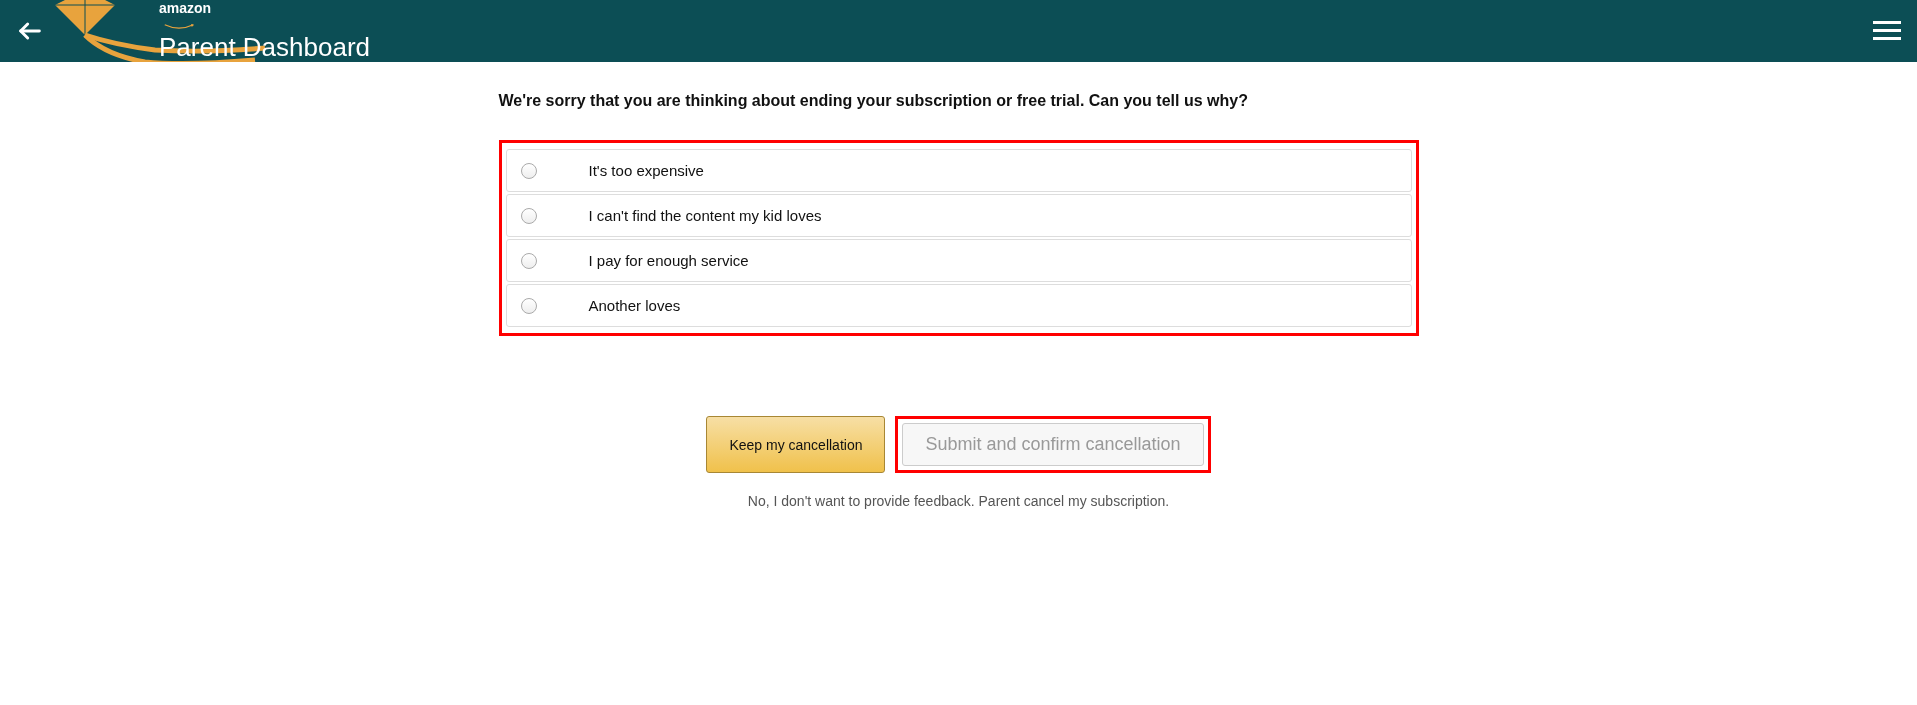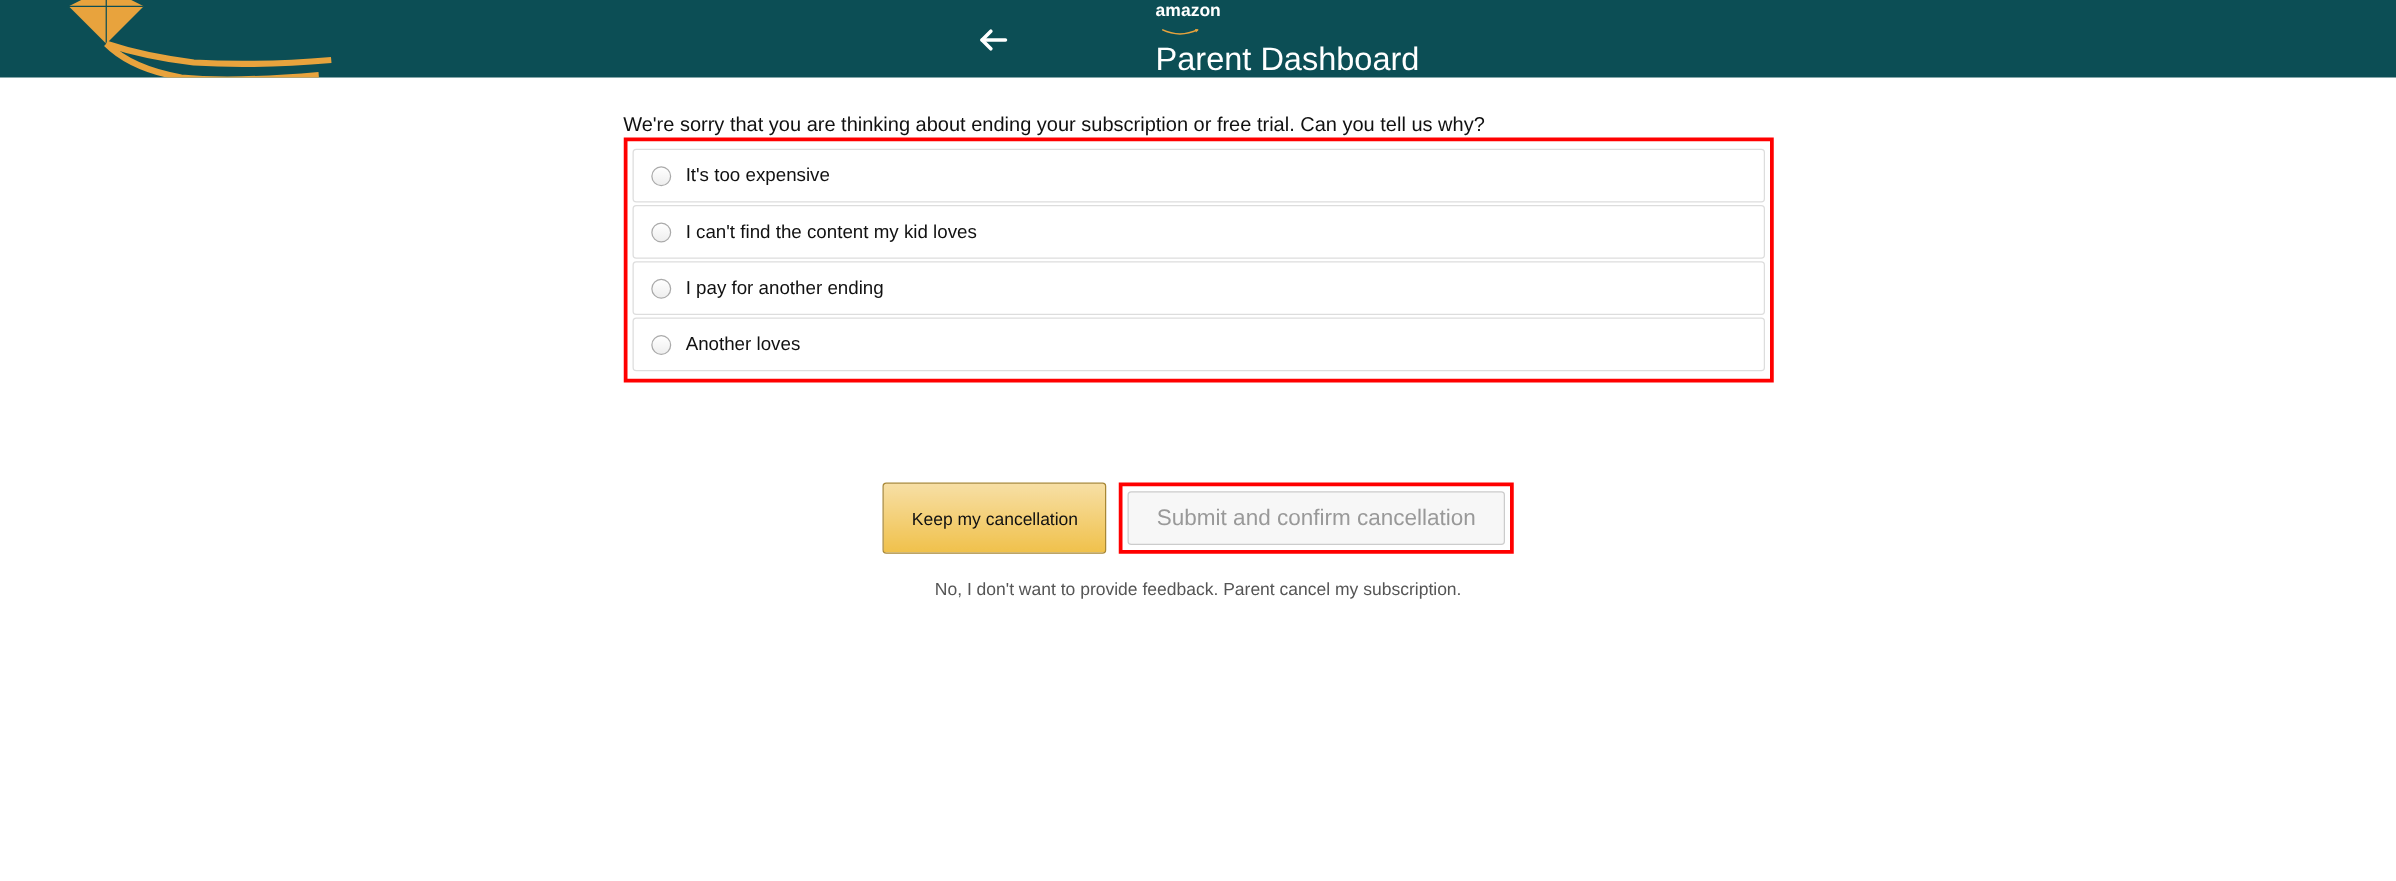--- a/index.html
+++ b/index.html
@@ -14,21 +14,20 @@
     }
     .header {
       background: #0c4e55;
       height: 62px;
       display: flex;
       align-items: center;
       justify-content: space-between;
       padding: 0 16px;
       position: relative;
       overflow: hidden;
-      flex-direction: column;
     }
     .header-left {
       display: flex;
       align-items: center;
       gap: 20px;
       z-index: 2;
     }
     .back-arrow {
       color: #fff;
       cursor: pointer;
@@ -69,36 +68,38 @@
       align-items: center;
     }
     .content {
       max-width: 1000px;
       margin: 0 auto;
       padding: 30px 40px;
     }
     .prompt-text {
       font-size: 16px;
       color: #111;
-      font-weight: normal;
+      font-weight: bold;
+      margin-bottom: 30px;
     }
     .radio-group {
       border: 3px solid #ff0000;
       padding: 6px 4px;
       margin-bottom: 80px;
     }
     .radio-option {
       display: flex;
       align-items: center;
       padding: 12px 14px;
       border: 1px solid #ddd;
       border-radius: 3px;
       margin-bottom: 2px;
       cursor: pointer;
       background: #fff;
+      gap: 40px;
     }
     .radio-option:last-child {
       margin-bottom: 0;
     }
     .radio-circle {
       width: 16px;
       height: 16px;
       border: 1px solid #aaa;
       border-radius: 50%;
       margin-right: 12px;
@@ -190,21 +191,21 @@
     <label class="radio-option">
       <span class="radio-circle"></span>
       <span class="radio-label">It's too expensive</span>
     </label>
     <label class="radio-option">
       <span class="radio-circle"></span>
       <span class="radio-label">I can't find the content my kid loves</span>
     </label>
     <label class="radio-option">
       <span class="radio-circle"></span>
-      <span class="radio-label">I pay for another ending</span>
+      <span class="radio-label">I pay for enough service</span>
     </label>
     <label class="radio-option">
       <span class="radio-circle"></span>
       <span class="radio-label">Another loves</span>
     </label>
   </div>
 
   <div class="button-row">
     <button class="btn-keep">Keep my cancellation</button>
     <span class="btn-submit-wrap">

